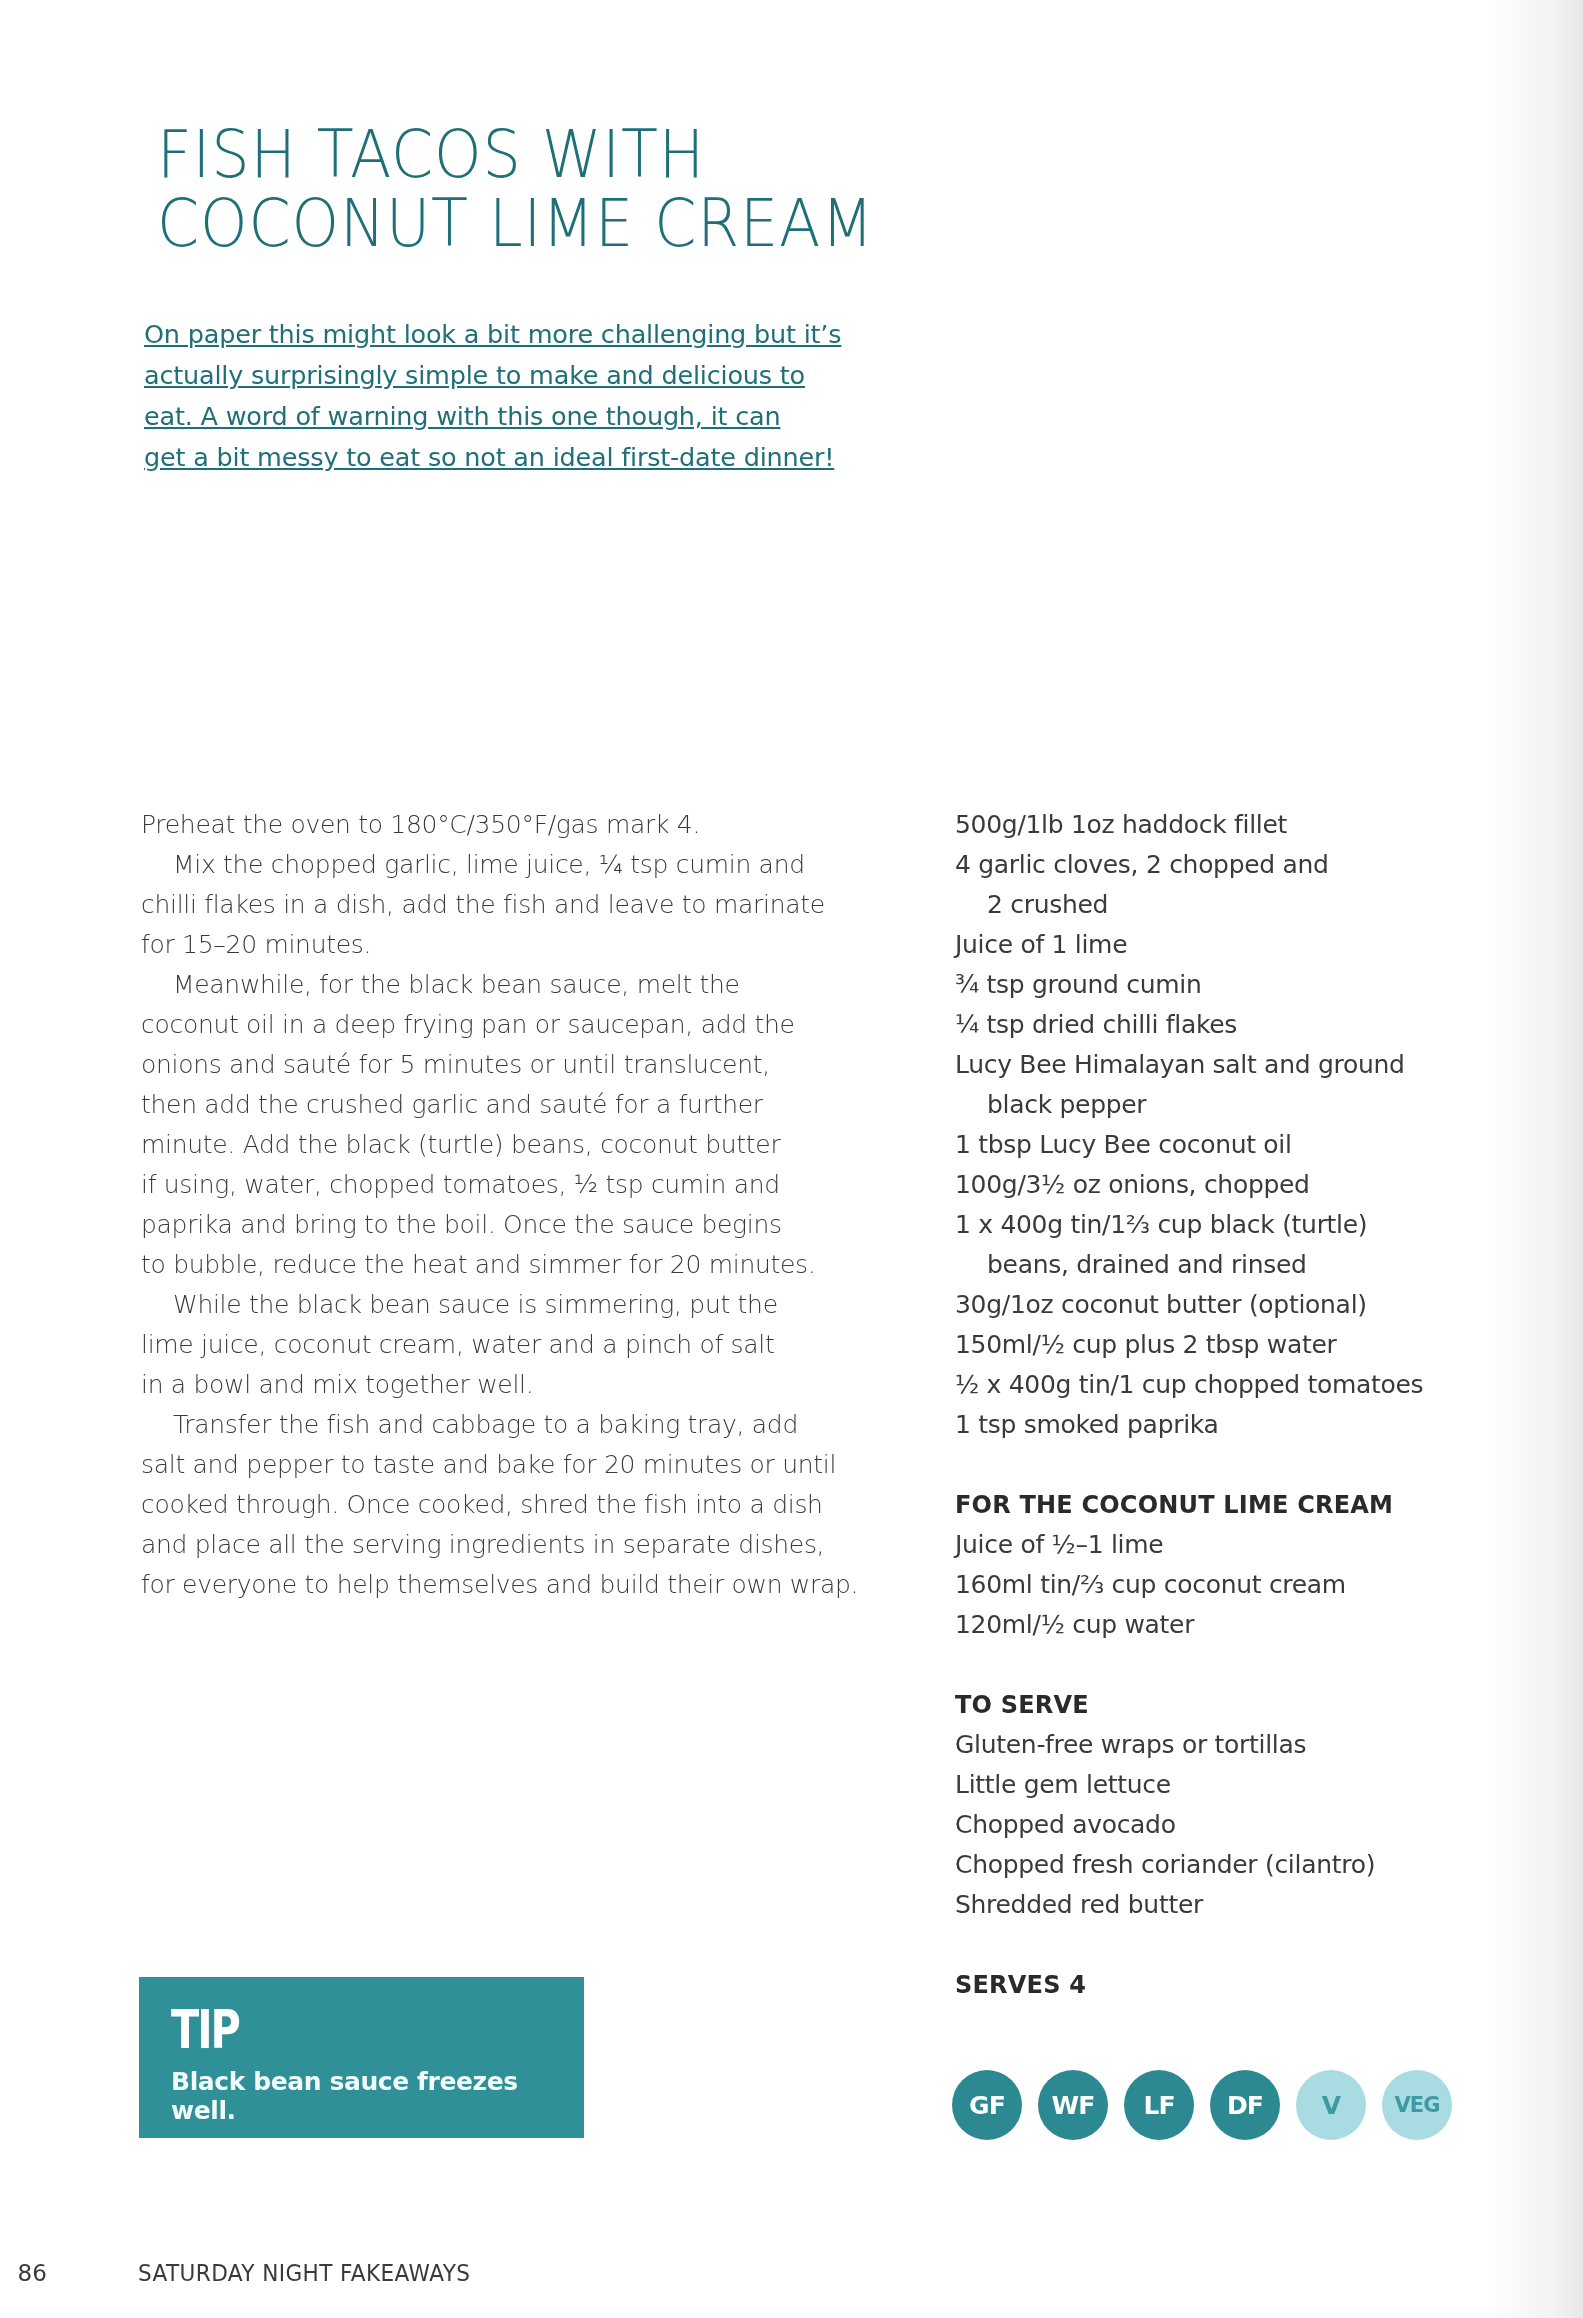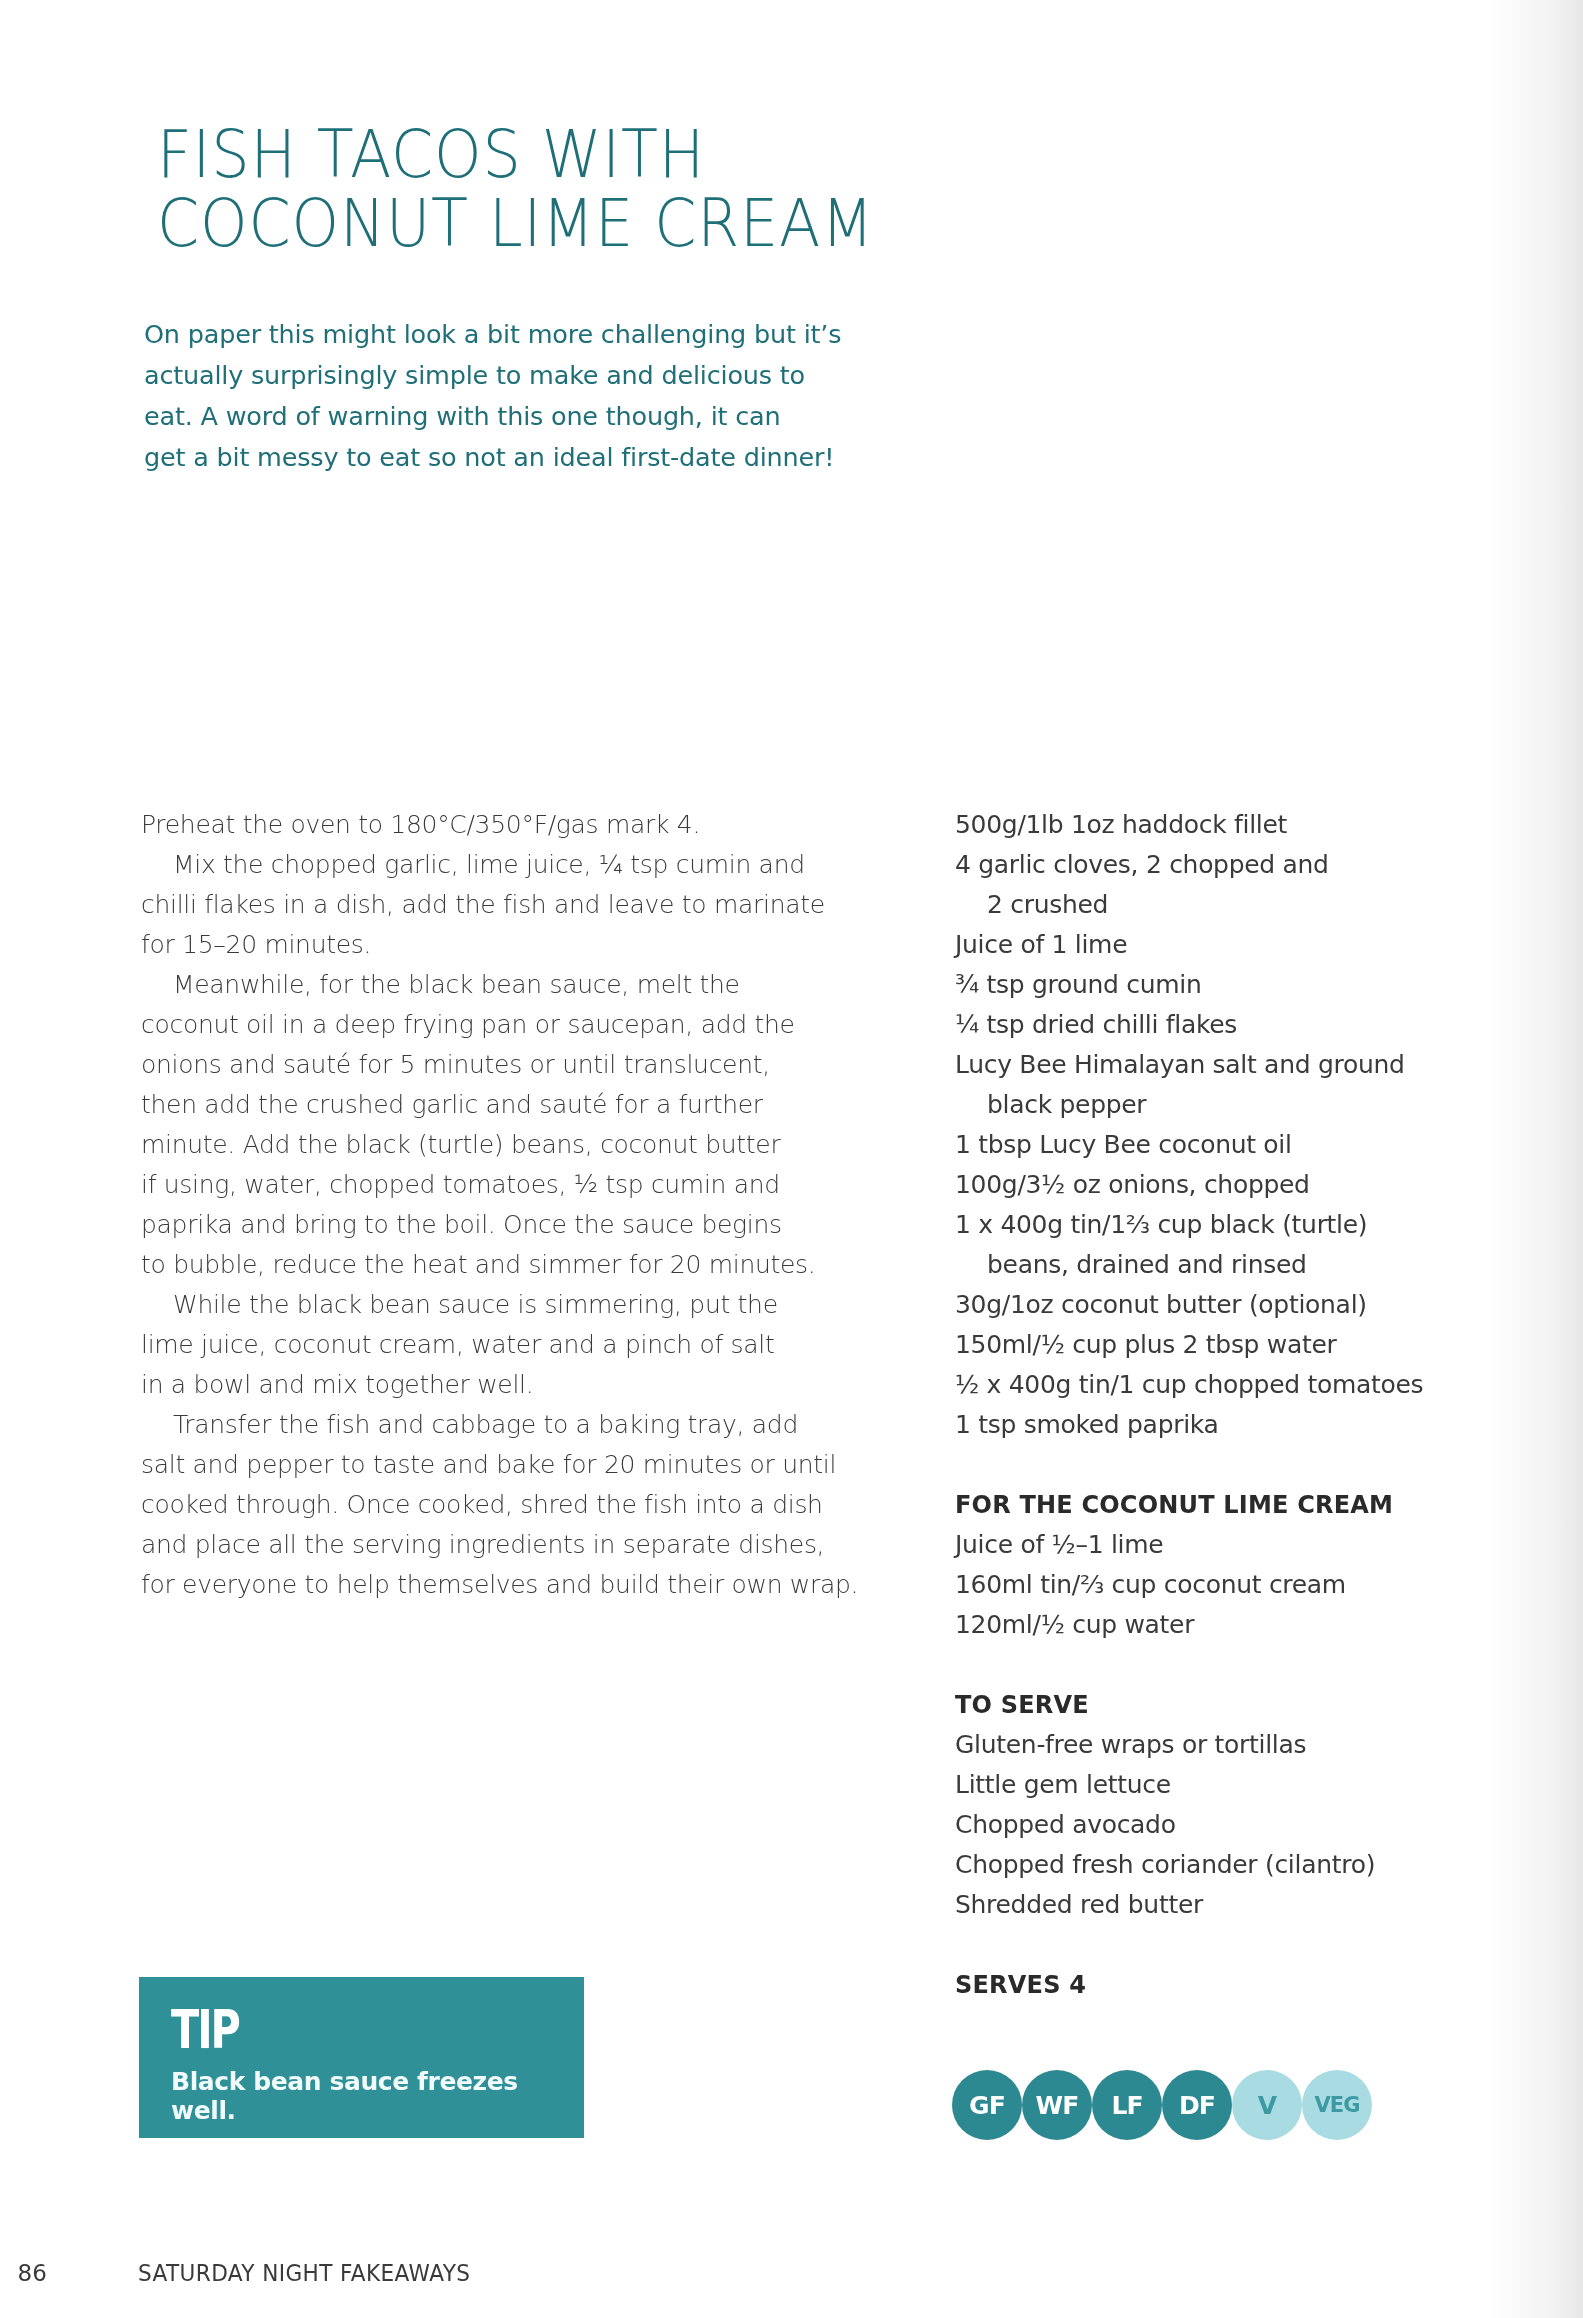--- a/index.html
+++ b/index.html
@@ -17,21 +17,21 @@
   .title {
     position: absolute; left: 157px; top: 120px; margin: 0;
     font-family: "DejaVu Sans", sans-serif; font-weight: 200;
     font-size: 65px; line-height: 69px; letter-spacing: 0.9px;
     color: #1f6f78; text-transform: uppercase;
   }
   .title span { display: block; white-space: nowrap; transform: scaleX(0.93); transform-origin: left; }
   .intro {
     position: absolute; left: 144px; top: 314px; width: 793px; margin: 0;
     font-family: "DejaVu Sans", sans-serif; font-size: 25.5px; line-height: 41px;
-    color: #1f6f78; letter-spacing: -0.2px;
+    color: #1f6f78; letter-spacing: -0.2px; text-decoration: underline;
   }
   .intro span { display: block; white-space: nowrap; }
 
   .method {
     position: absolute; left: 141px; top: 805px; width: 775px;
     font-family: "DejaVu Sans", sans-serif; font-weight: 300;
     font-size: 25px; line-height: 40px; color: #3a3a3a; letter-spacing: -0.3px;
   }
   .method .line { display: block; white-space: nowrap; }
   .method .indent { padding-left: 32px; }
@@ -43,21 +43,21 @@
   }
   .ingredients .item { display: block; white-space: nowrap; }
   .ingredients .cont { padding-left: 32px; }
   .ingredients .heading {
     display: block; white-space: nowrap; font-weight: bold; color: #2a2a2a;
     font-size: 24px; letter-spacing: 0.2px; margin-top: 40px;
   }
   .ingredients .serves { margin-top: 40px; }
 
   .badges {
-    position: absolute; left: 952px; top: 2070px; display: flex; 
+    position: absolute; left: 952px; top: 2070px; display: flex; gap: 16px;
   }
   .badge {
     width: 70px; height: 70px; border-radius: 50%;
     display: flex; align-items: center; justify-content: center;
     font-family: "DejaVu Sans", sans-serif; font-weight: bold; font-size: 25px;
     color: #ffffff; background: #2c8891; letter-spacing: -0.9px;
   }
   .badge.inactive { background: #a9dbe2; color: #3d9aa3; }
   .badge.small { font-size: 21px; }
 

